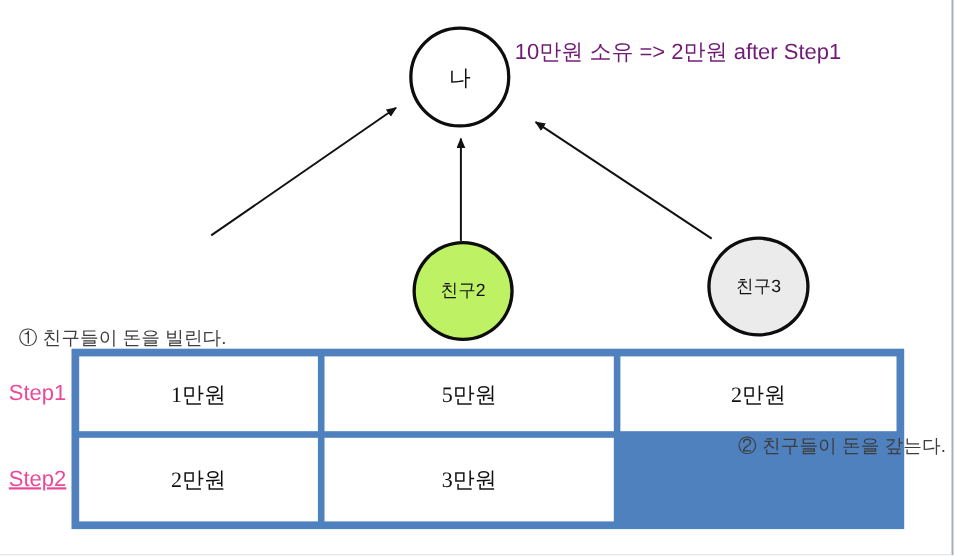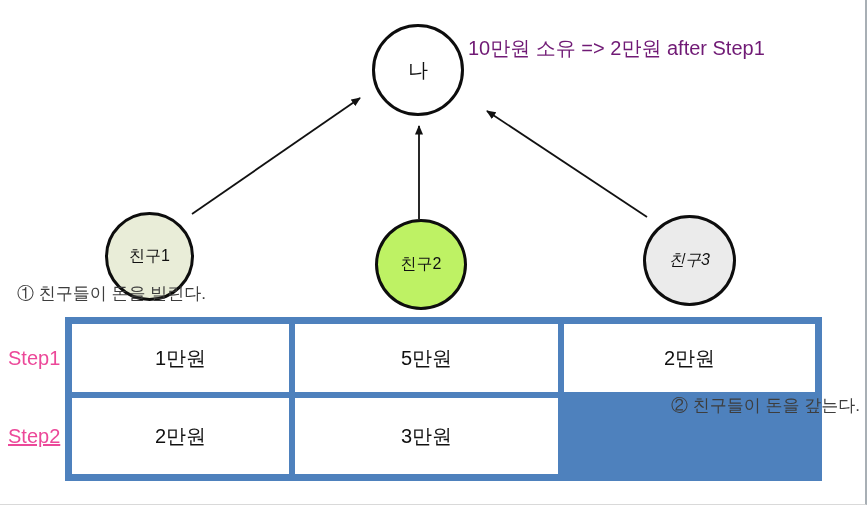--- a/index.html
+++ b/index.html
@@ -25,21 +25,21 @@
     border-radius: 50%;
     display: flex;
     align-items: center;
     justify-content: center;
     box-sizing: border-box;
     background: #fff;
   }
   .circle-me   { left: 372px; top: 24px;  width: 92px; height: 92px; font-size: 20px; }
   .circle-f1   { left: 105px; top: 212px; width: 89px; height: 89px; font-size: 16px; }
   .circle-f2   { left: 375px; top: 219px; width: 92px; height: 91px; font-size: 16px; }
-  .circle-f3   { left: 643px; top: 215px; width: 93px; height: 91px; font-size: 16px; font-style: italic; }
+  .circle-f3   { left: 643px; top: 215px; width: 93px; height: 91px; font-size: 16px; }
   .top-note {
     position: absolute;
     left: 468px; top: 35px;
     font-size: 20px;
     line-height: 26px;
     color: #701a75;
     white-space: nowrap;
   }
   .arrows-layer {
     position: absolute;
@@ -47,39 +47,40 @@
     width: 867px; height: 505px;
     pointer-events: none;
   }
   .side-note {
     position: absolute;
     font-size: 17px;
     color: #3d3d3d;
     white-space: nowrap;
     z-index: 5;
   }
-  .note-borrow { left: 17px;  top: 282px; }
+  .note-borrow { left: 17px;  top: 296px; }
   .note-repay  { left: 671px; top: 394px; }
   .money-table {
     position: absolute;
     left: 65px; top: 317px;
     padding: 7px;
     background: #4e81bd;
     display: grid;
     grid-template-columns: 217px 263px 251px;
     grid-template-rows: 68px 76px;
     gap: 6px;
   }
   .money-cell {
     background: #ffffff;
     display: flex;
     align-items: center;
     justify-content: center;
     font-size: 20px;
     color: #111;
+    font-family: Liberation Serif, serif;
   }
   .step-label {
     position: absolute;
     left: 8px;
     height: 28px;
     display: flex;
     align-items: center;
     font-size: 20px;
     color: #ec4899;
     white-space: nowrap;
@@ -102,23 +103,20 @@
     <line x1="419" y1="219" x2="419" y2="126" stroke="#111" stroke-width="1.8" marker-end="url(#ah)"></line>
     <line x1="647" y1="217" x2="487" y2="111" stroke="#111" stroke-width="1.8" marker-end="url(#ah)"></line>
   </svg>
 
   <div class="circle circle-me">
     <span>나</span>
   </div>
 
   <div class="top-note">10만원 소유 =&gt; 2만원 after Step1</div>
 
-  <div class="circle circle-f1" style="background-color: rgb(233, 237, 216);">
-    <span>친구1</span>
-  </div>
   <div class="circle circle-f2" style="background-color: #bef264;">
     <span>친구2</span>
   </div>
   <div class="circle circle-f3" style="background-color: rgb(235, 235, 235);">
     <span>친구3</span>
   </div>
 
   <div class="side-note note-borrow">① 친구들이 돈을 빌린다.</div>
   <div class="side-note note-repay">② 친구들이 돈을 갚는다.</div>
 

